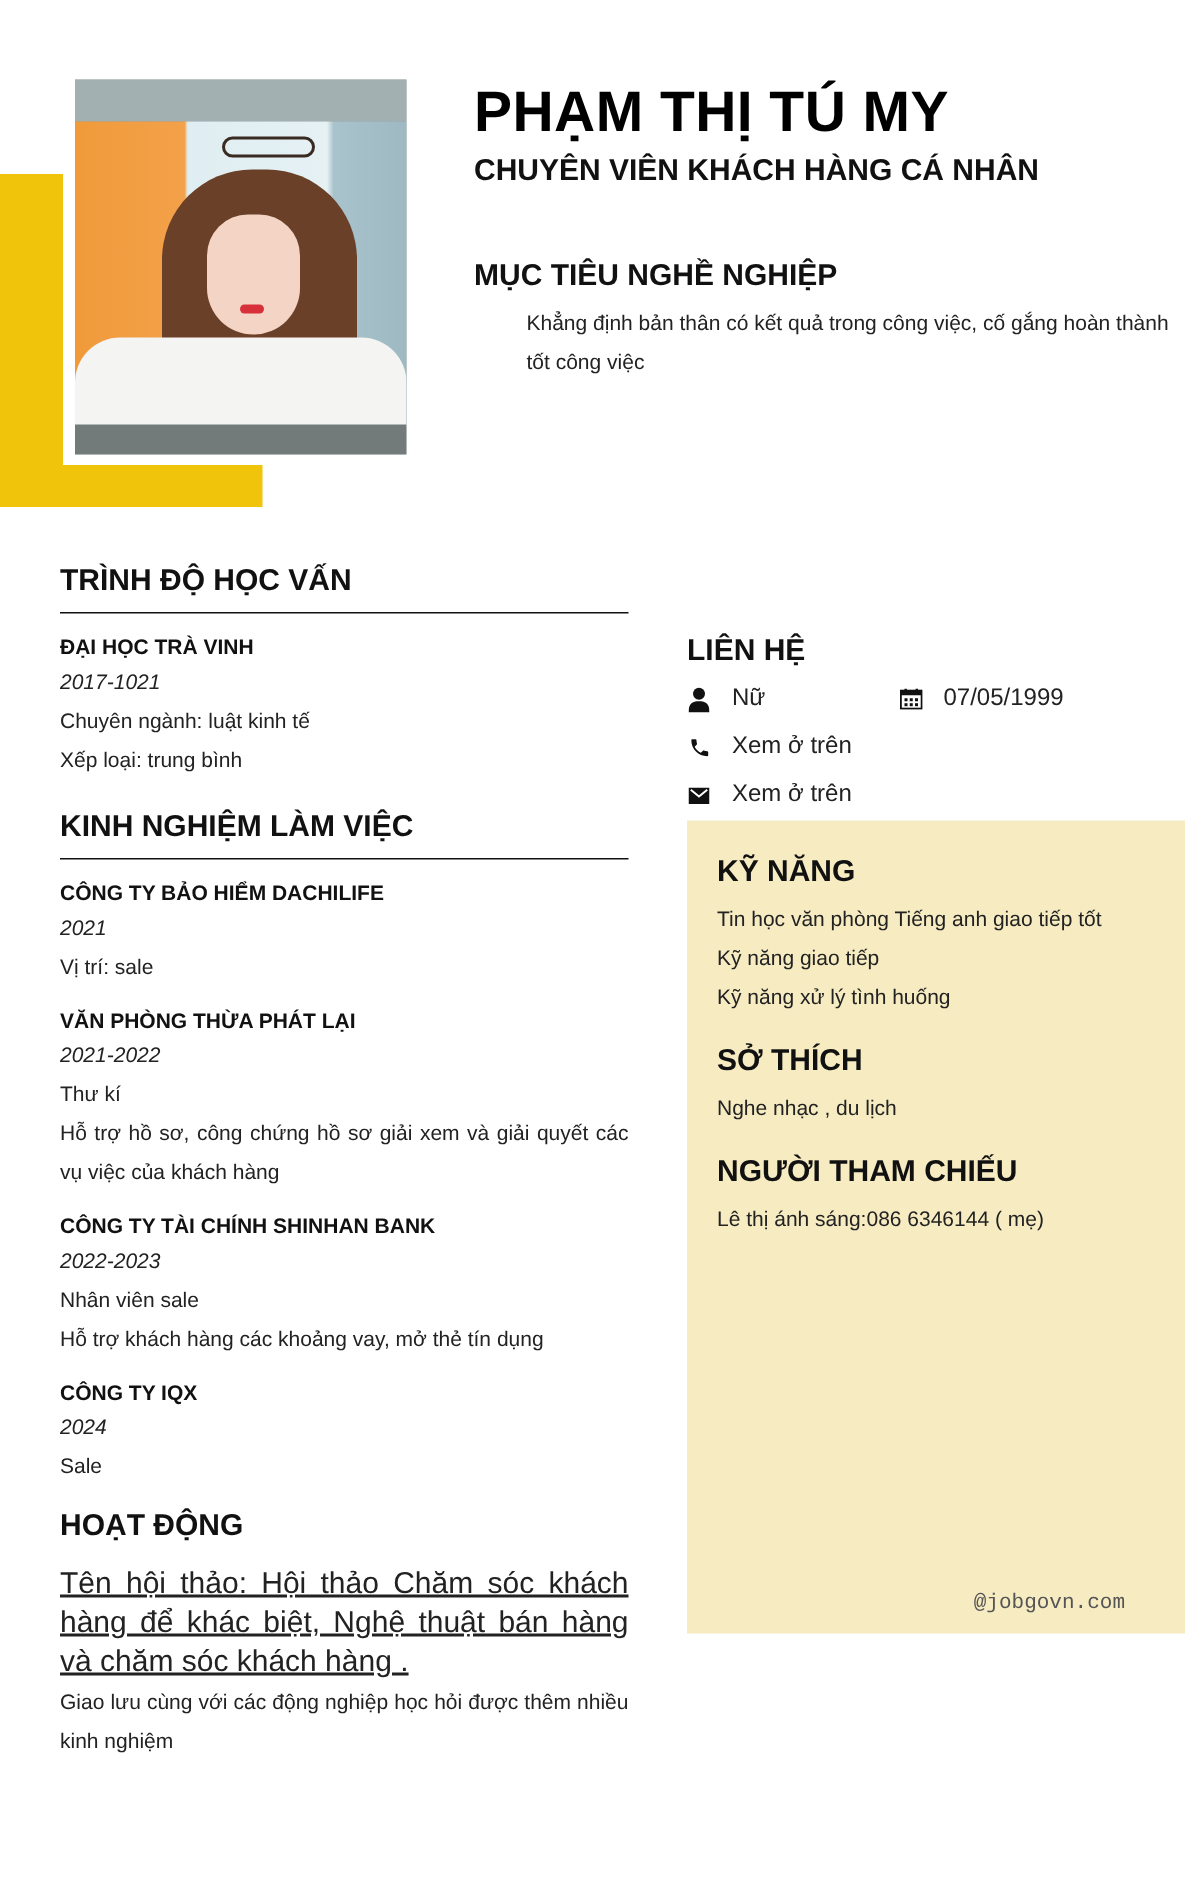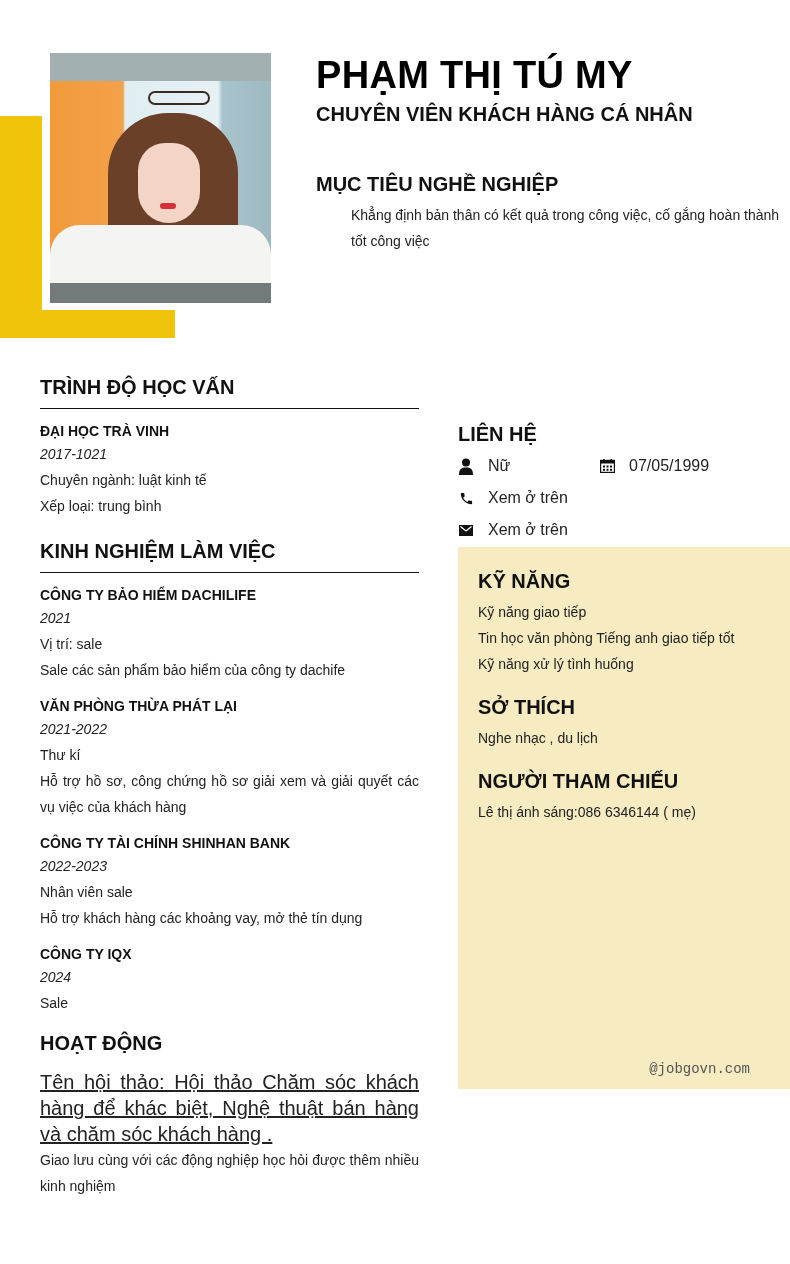--- a/index.html
+++ b/index.html
@@ -84,21 +84,20 @@
   </div>
 
   <div>
     <div class="section-heading">KINH NGHIỆM LÀM VIỆC</div>
     <div class="rule"></div>
 
     <div class="entry">
       <div class="entry-title">CÔNG TY BẢO HIỂM DACHILIFE</div>
       <div class="entry-date">2021</div>
       <div class="entry-line">Vị trí: sale</div>
-      <div class="entry-line">Sale các sản phẩm bảo hiểm của công ty dachife</div>
     </div>
     <div class="entry">
       <div class="entry-title">VĂN PHÒNG THỪA PHÁT LẠI</div>
       <div class="entry-date">2021-2022</div>
       <div class="entry-line">Thư kí</div>
       <div class="entry-line">Hỗ trợ hồ sơ, công chứng hồ sơ giải xem và giải quyết các vụ việc của khách hàng</div>
     </div>
     <div class="entry">
       <div class="entry-title">CÔNG TY TÀI CHÍNH SHINHAN BANK</div>
       <div class="entry-date">2022-2023</div>
@@ -177,22 +176,22 @@
           <circle cx="7" cy="7" r="2.6" fill="#fff"></circle>
         </svg>
     </span>
     <span class="contact-text">55 đoàn thị kia dĩ an bình dương</span>
   </div>
 </div>
 
 <div class="right-panel">
   <div class="panel-section">
     <div class="panel-heading">KỸ NĂNG</div>
+    <div class="panel-line">Tin học văn phòng Tiếng anh giao tiếp tốt</div>
     <div class="panel-line">Kỹ năng giao tiếp</div>
-    <div class="panel-line">Tin học văn phòng Tiếng anh giao tiếp tốt</div>
     <div class="panel-line">Kỹ năng xử lý tình huống</div>
   </div>
   <div class="panel-section">
     <div class="panel-heading">SỞ THÍCH</div>
     <div class="panel-line">Nghe nhạc , du lịch</div>
   </div>
   <div class="panel-section">
     <div class="panel-heading">NGƯỜI THAM CHIẾU</div>
     <div class="panel-line">Lê thị ánh sáng:086 6346144 ( mẹ)</div>
   </div>

